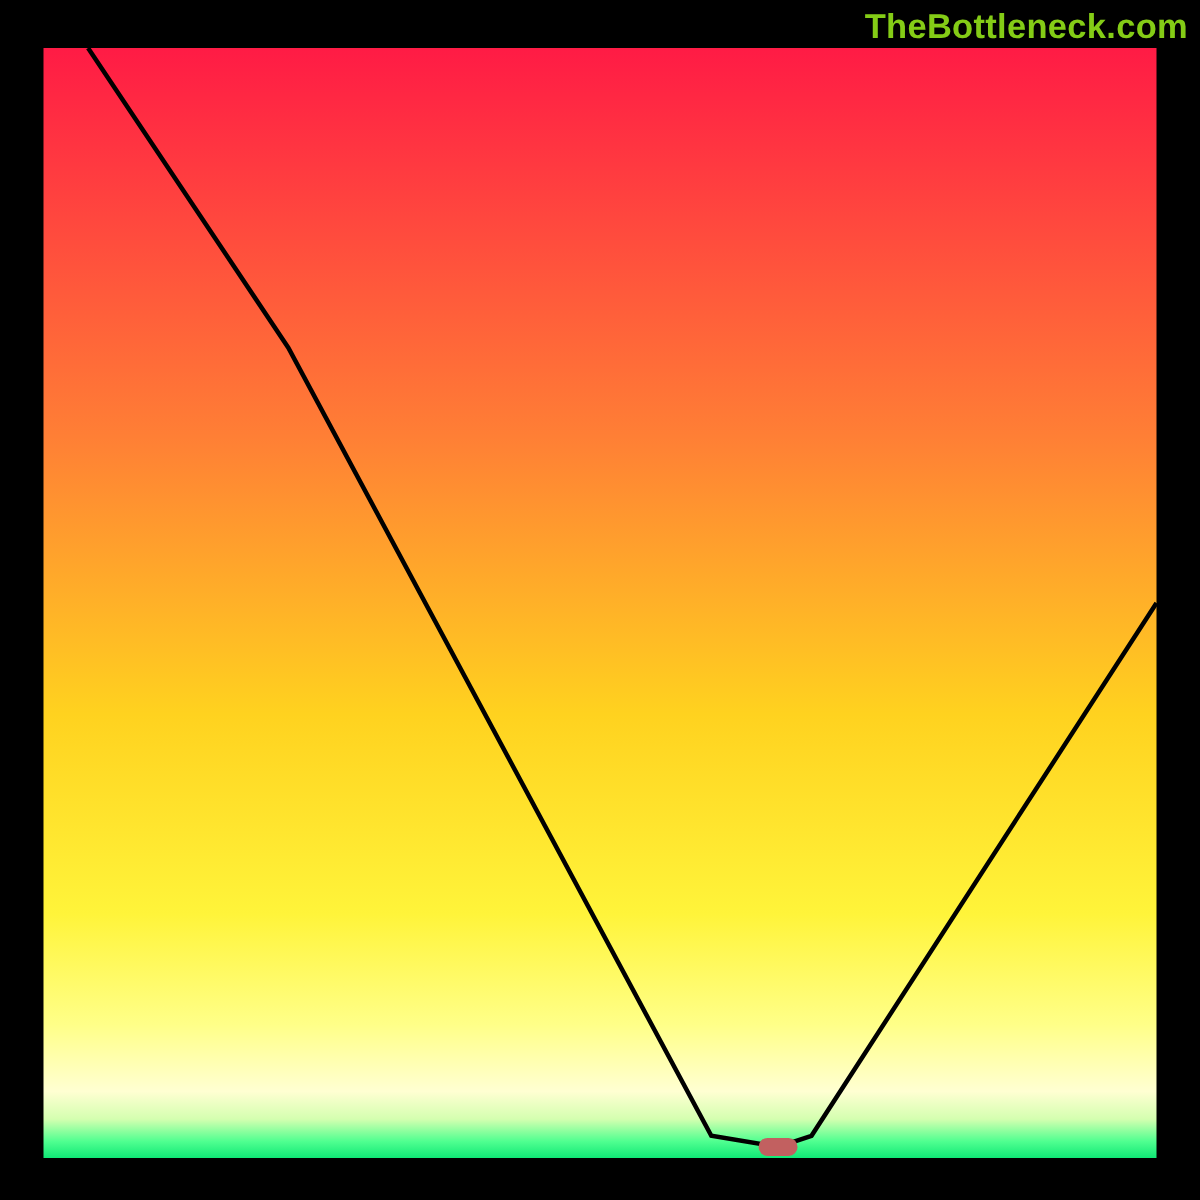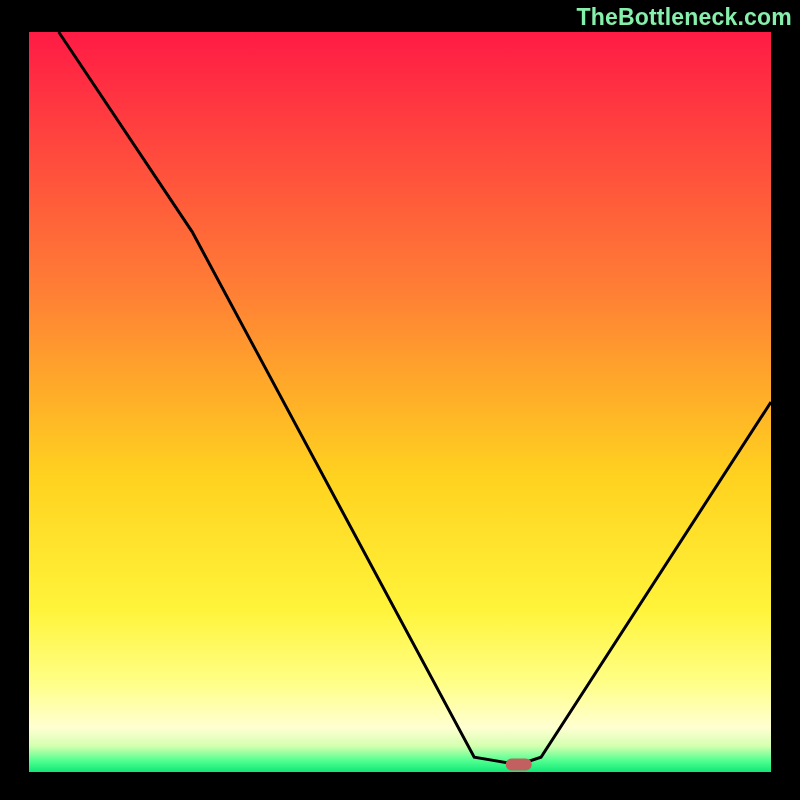--- a/index.html
+++ b/index.html
@@ -9,21 +9,21 @@
     height: 800px;
     background: #000;
     font-family: Arial, Helvetica, sans-serif;
     overflow: hidden;
     position: relative;
   }
   .attribution {
     position: absolute;
     top: 4px;
     right: 8px;
-    color: #86efac;
+    color: #84cc16;
     font-size: 23px;
     font-weight: bold;
     letter-spacing: 0.2px;
     z-index: 20;
   }
   svg {
     display: block;
   }
 </style>
 </head>

